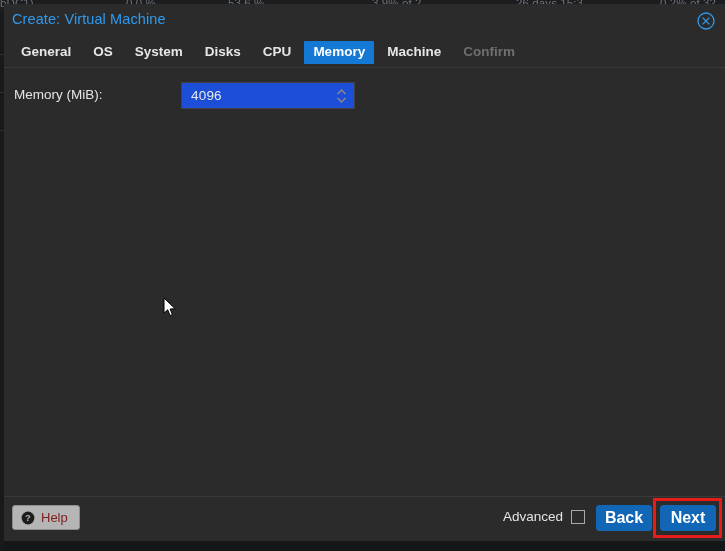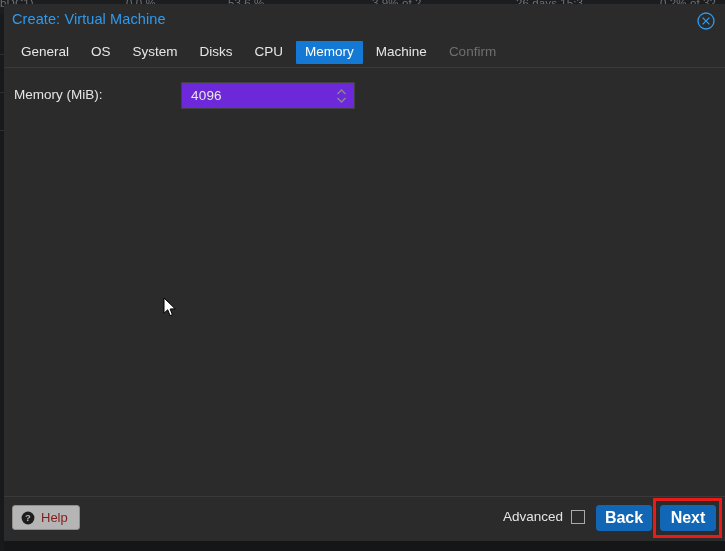--- a/index.html
+++ b/index.html
@@ -112,20 +112,21 @@
   }
   .tab {
     font-size: 13.5px;
     color: #e6e6e6;
     padding: 4px 9px 5px 9px;
     margin-right: 4px;
     cursor: pointer;
     line-height: 1.1;
     border-radius: 1px;
     white-space: nowrap;
+    font-weight: bold;
   }
   .tab.active {
     background: #1479d4;
     color: #ffffff;
   }
   .tab.disabled {
     color: #6d6f71;
     cursor: default;
   }
   .tab-sep {
@@ -158,21 +159,21 @@
     font-size: 13.5px;
     color: #e4e4e4;
     white-space: nowrap;
   }
   .spinbox {
     position: absolute;
     left: 177px;
     top: 0;
     width: 174px;
     height: 27px;
-    background: #6d28d9;
+    background: #1d4ed8;
     border: 1px solid #414141;
     box-sizing: border-box;
     text-decoration: underline;
   }
   .spinbox-value {
     position: absolute;
     left: 9px;
     top: 5px;
     font-size: 13.5px;
     color: #e8e8e8;

